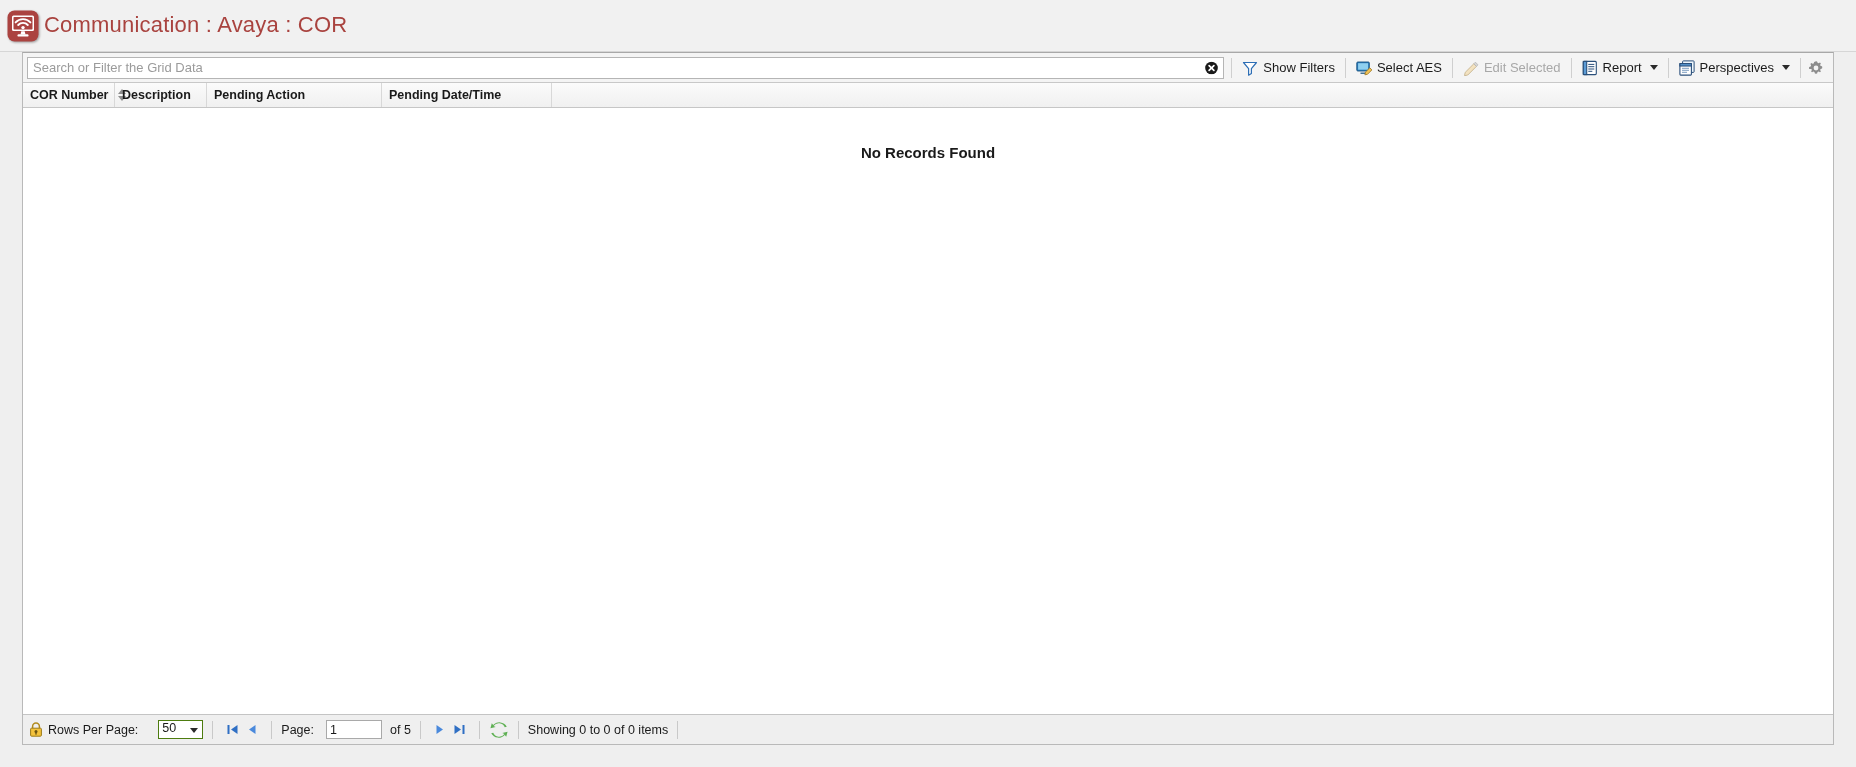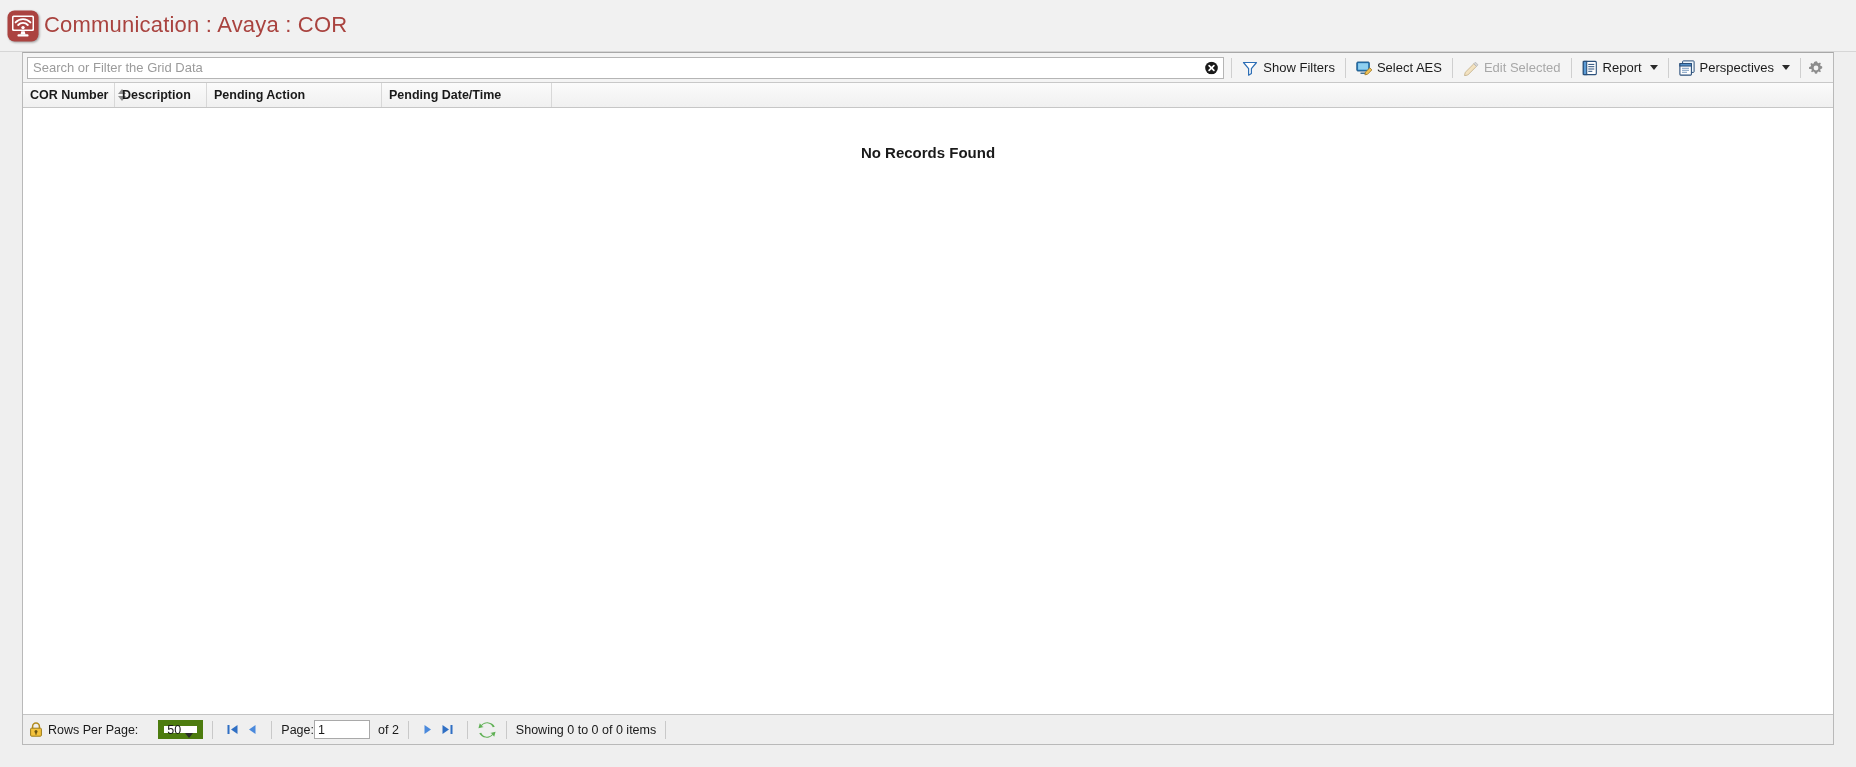--- a/index.html
+++ b/index.html
@@ -183,42 +183,41 @@
   .ft-sep {
     width: 1px; height: 18px;
     background: #c9c9c9;
     margin: 0 9px;
     flex: 0 0 auto;
   }
   #lock-icon { width: 14px; height: 15px; margin-right: 5px; flex: 0 0 auto; }
   #rows-label { margin-right: 20px; white-space: nowrap; }
   #rows-select {
     width: 45px; height: 19px;
-    border: 6px solid #4d7c0f;
+    border: 1px solid #4d7c0f;
     background: #fff;
     display: flex;
-    align-items: center;
     padding: 0 3px;
     cursor: pointer;
     position: relative;
   }
   #rows-select span { font-size: 12.5px; }
   #rows-select .caret {
     border-top-color: #2a2a2a;
     position: absolute; right: 4px; top: 7px;
     margin: 0;
   }
   .nav-btn {
     width: 20px; height: 20px;
     display: flex; align-items: center; justify-content: center;
     cursor: pointer;
     flex: 0 0 auto;
   }
   .nav-btn svg { display: block; }
-  #page-label { margin-right: 0; white-space: nowrap; text-align: center; }
+  #page-label { margin-right: 12px; white-space: nowrap; text-align: center; }
   #page-input {
     width: 56px; height: 19px;
     border: 1px solid #a9a9a9;
     background: #fff;
     font-size: 12.5px;
     font-family: "Liberation Sans", sans-serif;
     padding: 0 3px;
     color: #1a1a1a;
     outline: none;
   }
@@ -372,21 +371,21 @@
     <div class="nav-btn">
       <svg width="13" height="13" viewBox="0 0 13 13">
         <path d="M9.5 2v9L3 6.5z" fill="#4a89dc"></path>
       </svg>
     </div>
 
     <div class="ft-sep"></div>
 
     <span id="page-label">Page:</span>
     <input id="page-input" type="text" value="1" style="">
-    <span id="page-of">of 2</span>
+    <span id="page-of">of 5</span>
 
     <div class="ft-sep"></div>
 
     <div class="nav-btn">
       <svg width="13" height="13" viewBox="0 0 13 13">
         <path d="M3.5 2v9L10 6.5z" fill="#4a89dc"></path>
       </svg>
     </div>
     <div class="nav-btn">
       <svg width="13" height="13" viewBox="0 0 13 13">

